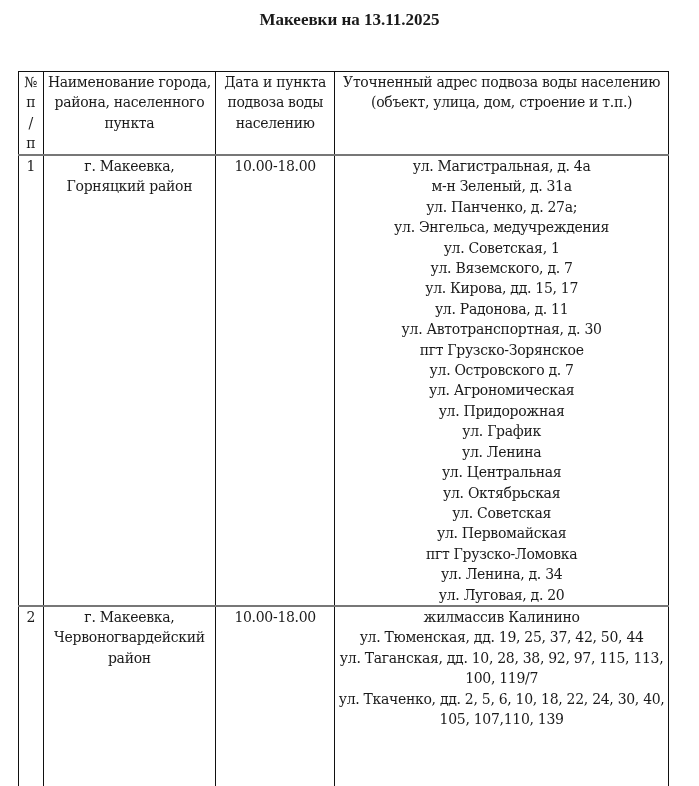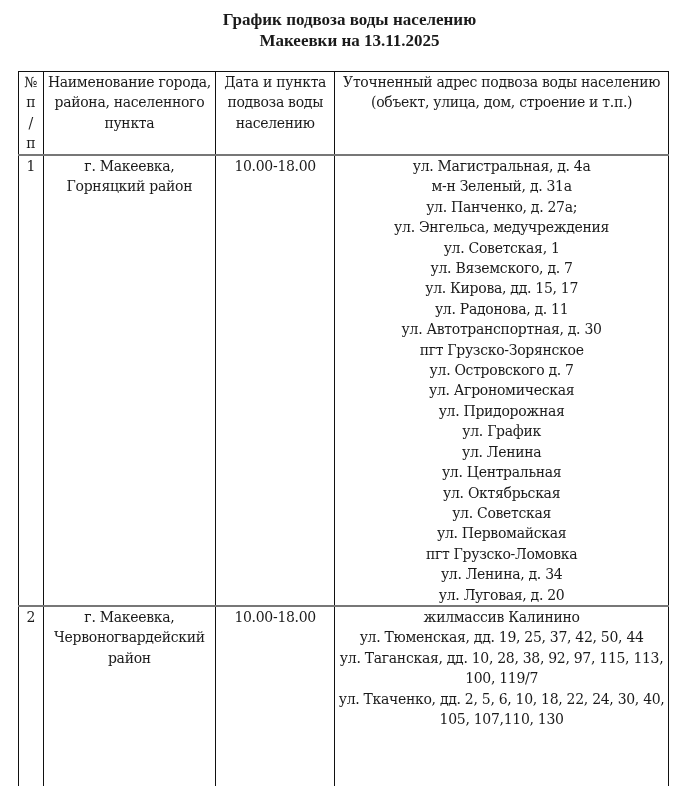--- a/index.html
+++ b/index.html
@@ -64,21 +64,20 @@
   .col-place { width: 168px; }
   .col-time { width: 116px; }
   .col-addr { width: 325px; }
   .line { display: block; }
   .num-stack span { display: block; }
 </style>
 </head>
 <body>
 
 <div class="title">
-  <span class="line">График подвоза воды населению</span>
   <span class="line">Макеевки на 13.11.2025</span>
 </div>
 
 <table class="schedule">
   <colgroup>
     <col class="col-num">
     <col class="col-place">
     <col class="col-time">
     <col class="col-addr">
   </colgroup>
@@ -126,17 +125,17 @@
       </td>
     </tr>
     <tr class="row-2">
       <td>2</td>
       <td>г. Макеевка, Червоногвардейский район</td>
       <td>10.00-18.00</td>
       <td>
         <span class="line">жилмассив Калинино</span>
         <span class="line">ул. Тюменская, дд. 19, 25, 37, 42, 50, 44</span>
         <span class="line">ул. Таганская, дд. 10, 28, 38, 92, 97, 115, 113, 100, 119/7</span>
-        <span class="line">ул. Ткаченко, дд. 2, 5, 6, 10, 18, 22, 24, 30, 40, 105, 107,110, 130</span>
+        <span class="line">ул. Ткаченко, дд. 2, 5, 6, 10, 18, 22, 24, 30, 40, 105, 107,110, 139</span>
       </td>
     </tr>
   </tbody>
 </table>
 
 </body></html>

